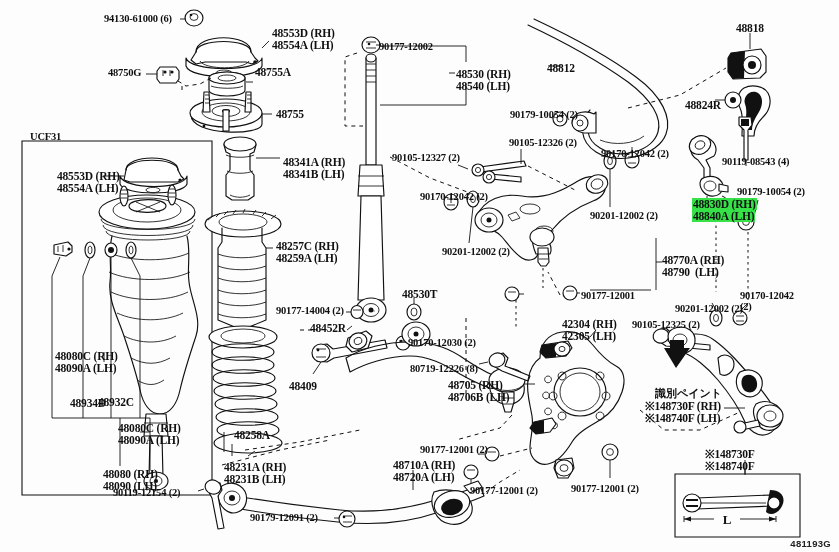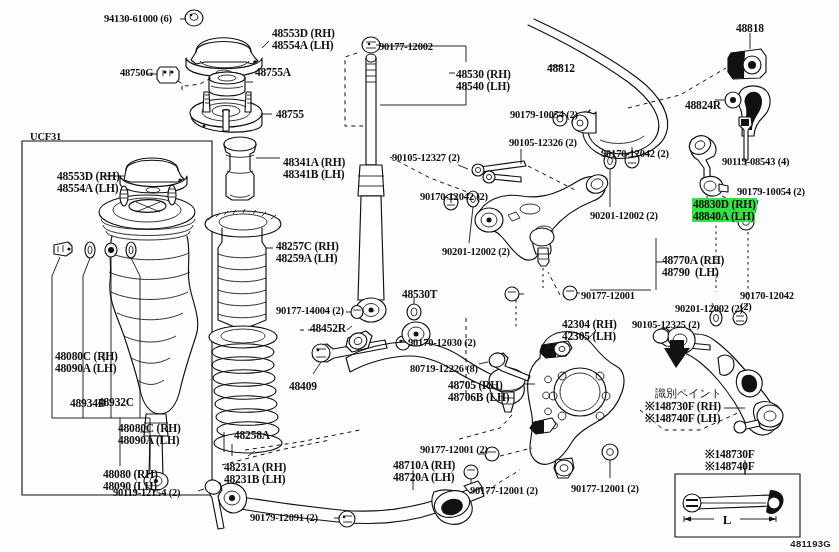--- a/index.html
+++ b/index.html
@@ -3,21 +3,21 @@
 <meta charset="utf-8">
 <style>
   html,body{margin:0;padding:0;background:#fff;}
   body{font-family:"Liberation Serif",serif;}
   #stage{position:relative;width:839px;height:552px;background:#fdfdfd;overflow:hidden;}
   #art{position:absolute;left:0;top:0;width:839px;height:552px;}
   .lbl{position:absolute;white-space:pre;font-family:"Liberation Serif",serif;
        font-weight:bold;color:#101010;line-height:1.06;letter-spacing:-0.2px;}
   .lbl.s11{font-size:10.5px;}
   .lbl.s12{font-size:11.5px;}
-  .lbl.jp{font-family:"DejaVu Sans",sans-serif;font-weight:normal;font-size:11px;letter-spacing:0px;}
+  .lbl.jp{font-family:"DejaVu Sans",sans-serif;font-weight:bold;font-size:11px;letter-spacing:0px;}
   .hl{background:#36e247;padding:0 1px;}
   .did{position:absolute;right:8px;bottom:3px;font-family:"Liberation Sans",sans-serif;
        font-size:9.5px;font-weight:bold;color:#222;letter-spacing:.3px;}
 </style>
 </head>
 <body>
 
 <div id="stage">
 
   <svg id="art" viewBox="0 0 839 552">
@@ -507,21 +507,21 @@
     </g>
 
     <path class="dash" d="M245 450 L300 442 L360 430"></path>
     <path class="dash" d="M300 330 L318 330"></path>
   </svg>
 
   <div id="labels">
       <div class="lbl s11" style="left: 104px; top: 13px;"><span>94130-61000 (6)</span></div>
       <div class="lbl s12" style="left: 272px; top: 27px;"><span>48553D (RH)</span><br><span>48554A (LH)</span></div>
       <div class="lbl s11" style="left: 379px; top: 41px;"><span>90177-12002</span></div>
-      <div class="lbl s11" style="left: 108px; top: 67px; margin-left: 12px;"><span>48750G</span></div>
+      <div class="lbl s11" style="left: 108px; top: 67px;"><span>48750G</span></div>
       <div class="lbl s12" style="left: 255px; top: 66px;"><span>48755A</span></div>
       <div class="lbl s12" style="left: 276px; top: 108px;"><span>48755</span></div>
       <div class="lbl s12" style="left: 456px; top: 68px;"><span>48530 (RH)</span><br><span>48540 (LH)</span></div>
       <div class="lbl s12" style="left: 547px; top: 62px;"><span>48812</span></div>
       <div class="lbl s12" style="left: 736px; top: 22px;"><span>48818</span></div>
       <div class="lbl s12" style="left: 685px; top: 99px;"><span>48824R</span></div>
       <div class="lbl s11" style="left: 510px; top: 109px;"><span>90179-10054 (2)</span></div>
       <div class="lbl s11" style="left: 722px; top: 156px;"><span>90119-08543 (4)</span></div>
       <div class="lbl s11" style="left: 30px; top: 131px;"><span>UCF31</span></div>
       <div class="lbl s11" style="left: 489px; top: 137px; padding-left: 20px;"><span>90105-12326 (2)</span></div>

